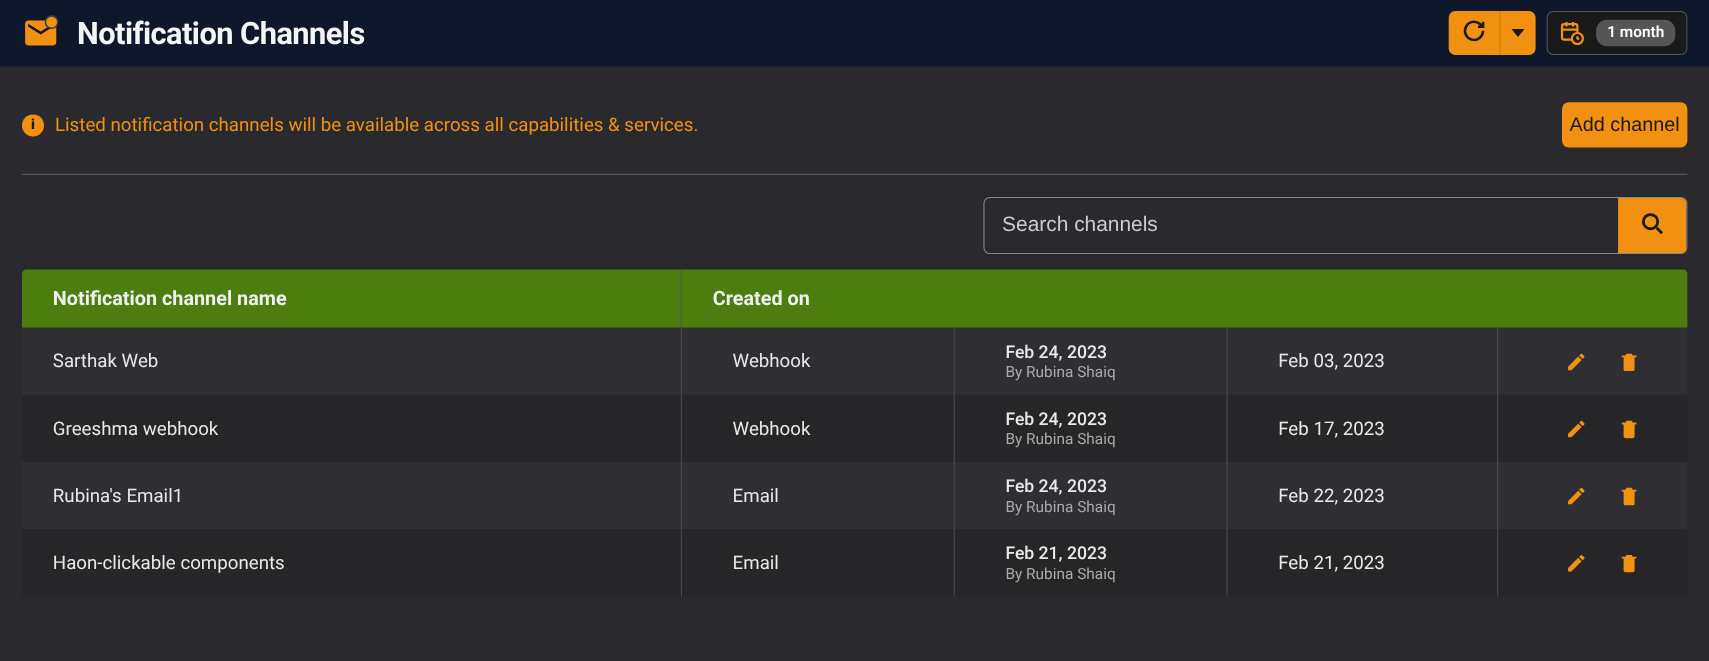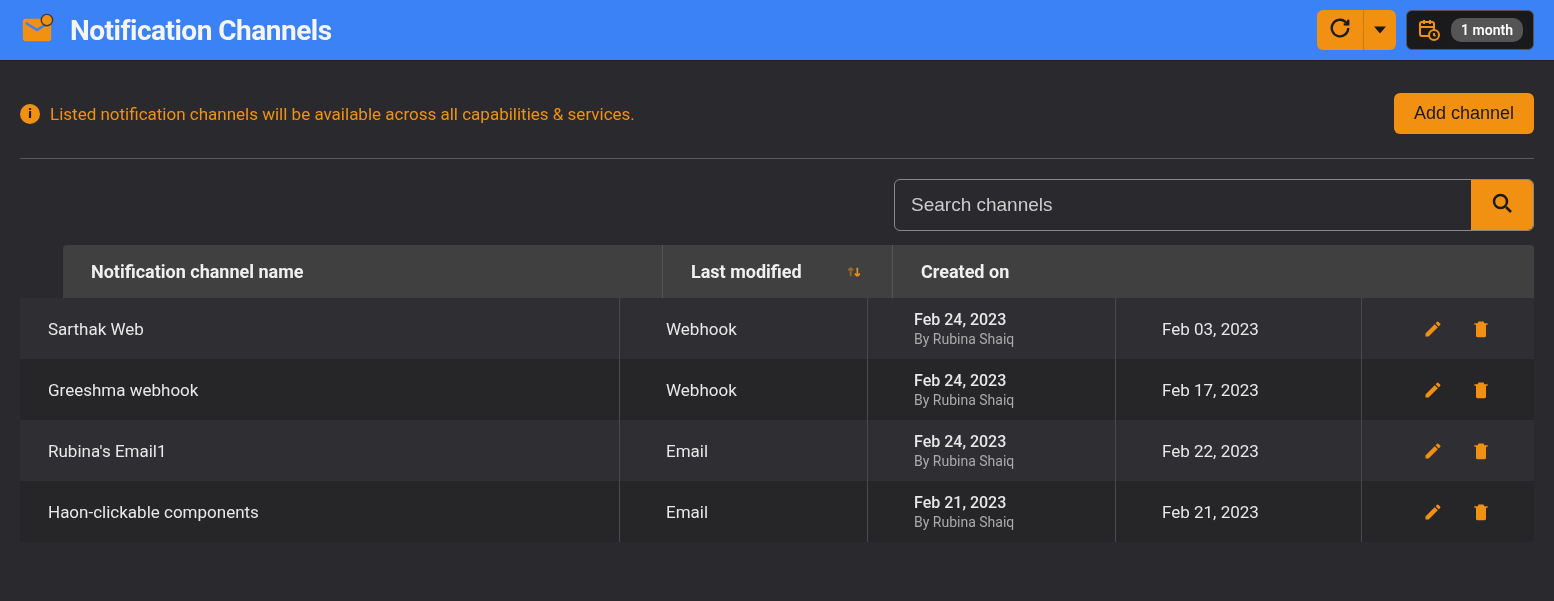--- a/index.html
+++ b/index.html
@@ -9,21 +9,21 @@
   font-family: -apple-system, BlinkMacSystemFont, "Segoe UI", Roboto, Arial, sans-serif;
   width: 1554px;
   height: 601px;
   overflow: hidden;
 }
 .header {
   display: flex;
   align-items: center;
   justify-content: space-between;
   padding: 10px 20px;
-  background: #3b82f6;
+  background: #0f172a;
   border-bottom: 1px solid #1f1f22;
 }
 .header-left { display: flex; align-items: center; gap: 16px; }
 .logo { color: #f29111; display: flex; align-items: center; }
 .page-title { font-size: 28px; font-weight: 700; color: #f5f5f5; letter-spacing: -0.5px; }
 .header-right { display: flex; align-items: center; gap: 10px; }
 .refresh-group {
   display: flex; align-items: center; background: #f29111;
   border-radius: 6px; overflow: hidden; height: 40px;
 }
@@ -54,41 +54,41 @@
 }
 .info-left { display: flex; align-items: center; gap: 10px; color: #f29111; }
 .info-icon {
   width: 20px; height: 20px; border-radius: 50%; background: #f29111;
   display: flex; align-items: center; justify-content: center;
   color: #1a1a1a; font-weight: 900; font-size: 13px;
 }
 .info-text { font-size: 17px; }
 .add-btn {
   background: #f29111; color: #1a1a1a; font-size: 18px; font-weight: 500;
-  padding: 10px 20px; border-radius: 6px; border: none; cursor: pointer;
+  padding: 10px 7px; border-radius: 6px; border: none; cursor: pointer;
 }
 .search-row {
   display: flex; justify-content: flex-end; margin-bottom: 14px;
 }
 .search-wrap {
   display: flex; width: 640px; height: 52px;
   border: 1px solid #888; border-radius: 6px; overflow: hidden; justify-content: flex-end;
 }
 .search-input {
   flex: 1; background: transparent; border: none; color: #ddd;
   font-size: 19px; padding: 0 16px; outline: none;
 }
 .search-input::placeholder { color: #ccc; }
 .search-btn {
   width: 62px; background: #f29111; display: flex;
   align-items: center; justify-content: center; cursor: pointer; color: #1a1a1a;
 }
 .table { width: 100%; }
 .thead {
-  display: flex; background: #404040; border-radius: 4px 4px 0 0; margin-left: 43px;
+  display: flex; background: #4d7c0f; border-radius: 4px 4px 0 0;
 }
 .th {
   padding: 16px 28px; font-size: 18px; font-weight: 700; color: #f0f0f0;
   border-right: 1px solid #555;
   display: flex; align-items: center; justify-content: space-between;
 }
 .th:last-child { border-right: none; }
 .col-name { width: 600px; }
 .col-type { width: 230px; }
 .col-mod { width: 230px; }
@@ -179,29 +179,20 @@
         </span>
       </div>
     </div>
   </div>
 
   <div class="table">
     <div class="thead">
       <div class="th col-name">
           <span>Notification channel name</span>
         </div>
-      <div class="th col-mod">
-        <span>Last modified</span>
-        <span class="sort-icon">
-          <svg width="20" height="20" viewBox="0 0 24 24" fill="none" stroke="currentColor" stroke-width="2">
-            <path d="M8 17V7M8 7l-3 3M8 7l3 3" opacity="0.5"></path>
-            <path d="M16 7v10M16 17l3-3M16 17l-3-3"></path>
-          </svg>
-        </span>
-      </div>
       <div class="th col-created">
           <span>Created on</span>
         </div>
     </div>
     <div class="tbody" id="tbody">
         <div class="trow">
           <div class="td col-name">Sarthak Web</div>
           <div class="td col-type">Webhook</div>
           <div class="td col-mod">
             <span class="mod-date">Feb 24, 2023</span>

